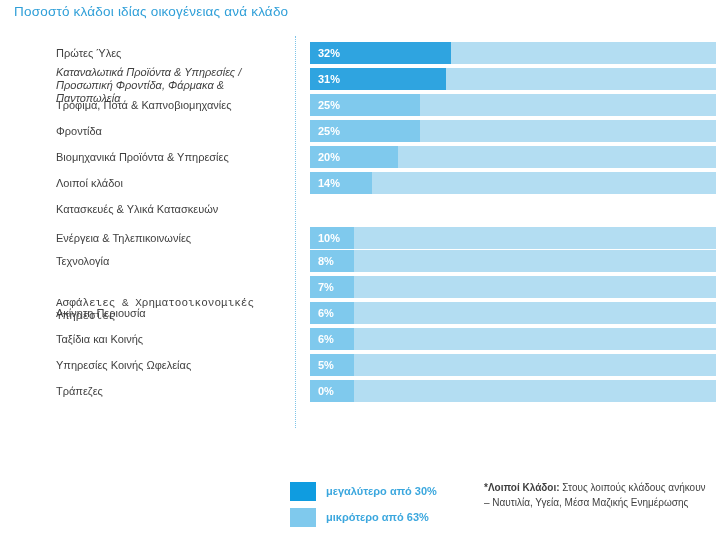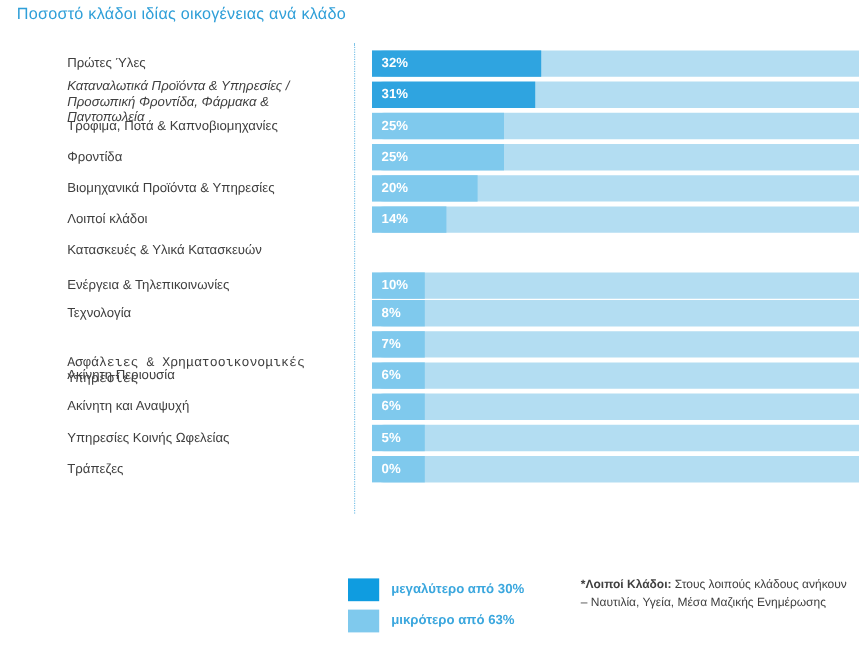--- a/index.html
+++ b/index.html
@@ -207,21 +207,21 @@
       </div>
     </div>
     <div class="row" style="top: 274px;">
       <div class="row-label" style="top: 5px;">Ακίνητη Περιουσία</div>
       <div class="bar-track">
         <div class="bar-fill light" style="width: 44px;"></div>
         <span class="bar-value">6%</span>
       </div>
     </div>
     <div class="row" style="top: 300px;">
-      <div class="row-label" style="top: 5px;">Ακίνητη και Αναψυχή</div>
+      <div class="row-label" style="top: 5px;">Ταξίδια και Κοινής</div>
       <div class="bar-track">
         <div class="bar-fill light" style="width: 44px;"></div>
         <span class="bar-value">6%</span>
       </div>
     </div>
     <div class="row" style="top: 326px;">
       <div class="row-label" style="top: 5px;">Υπηρεσίες Κοινής Ωφελείας</div>
       <div class="bar-track">
         <div class="bar-fill light" style="width: 44px;"></div>
         <span class="bar-value">5%</span>

